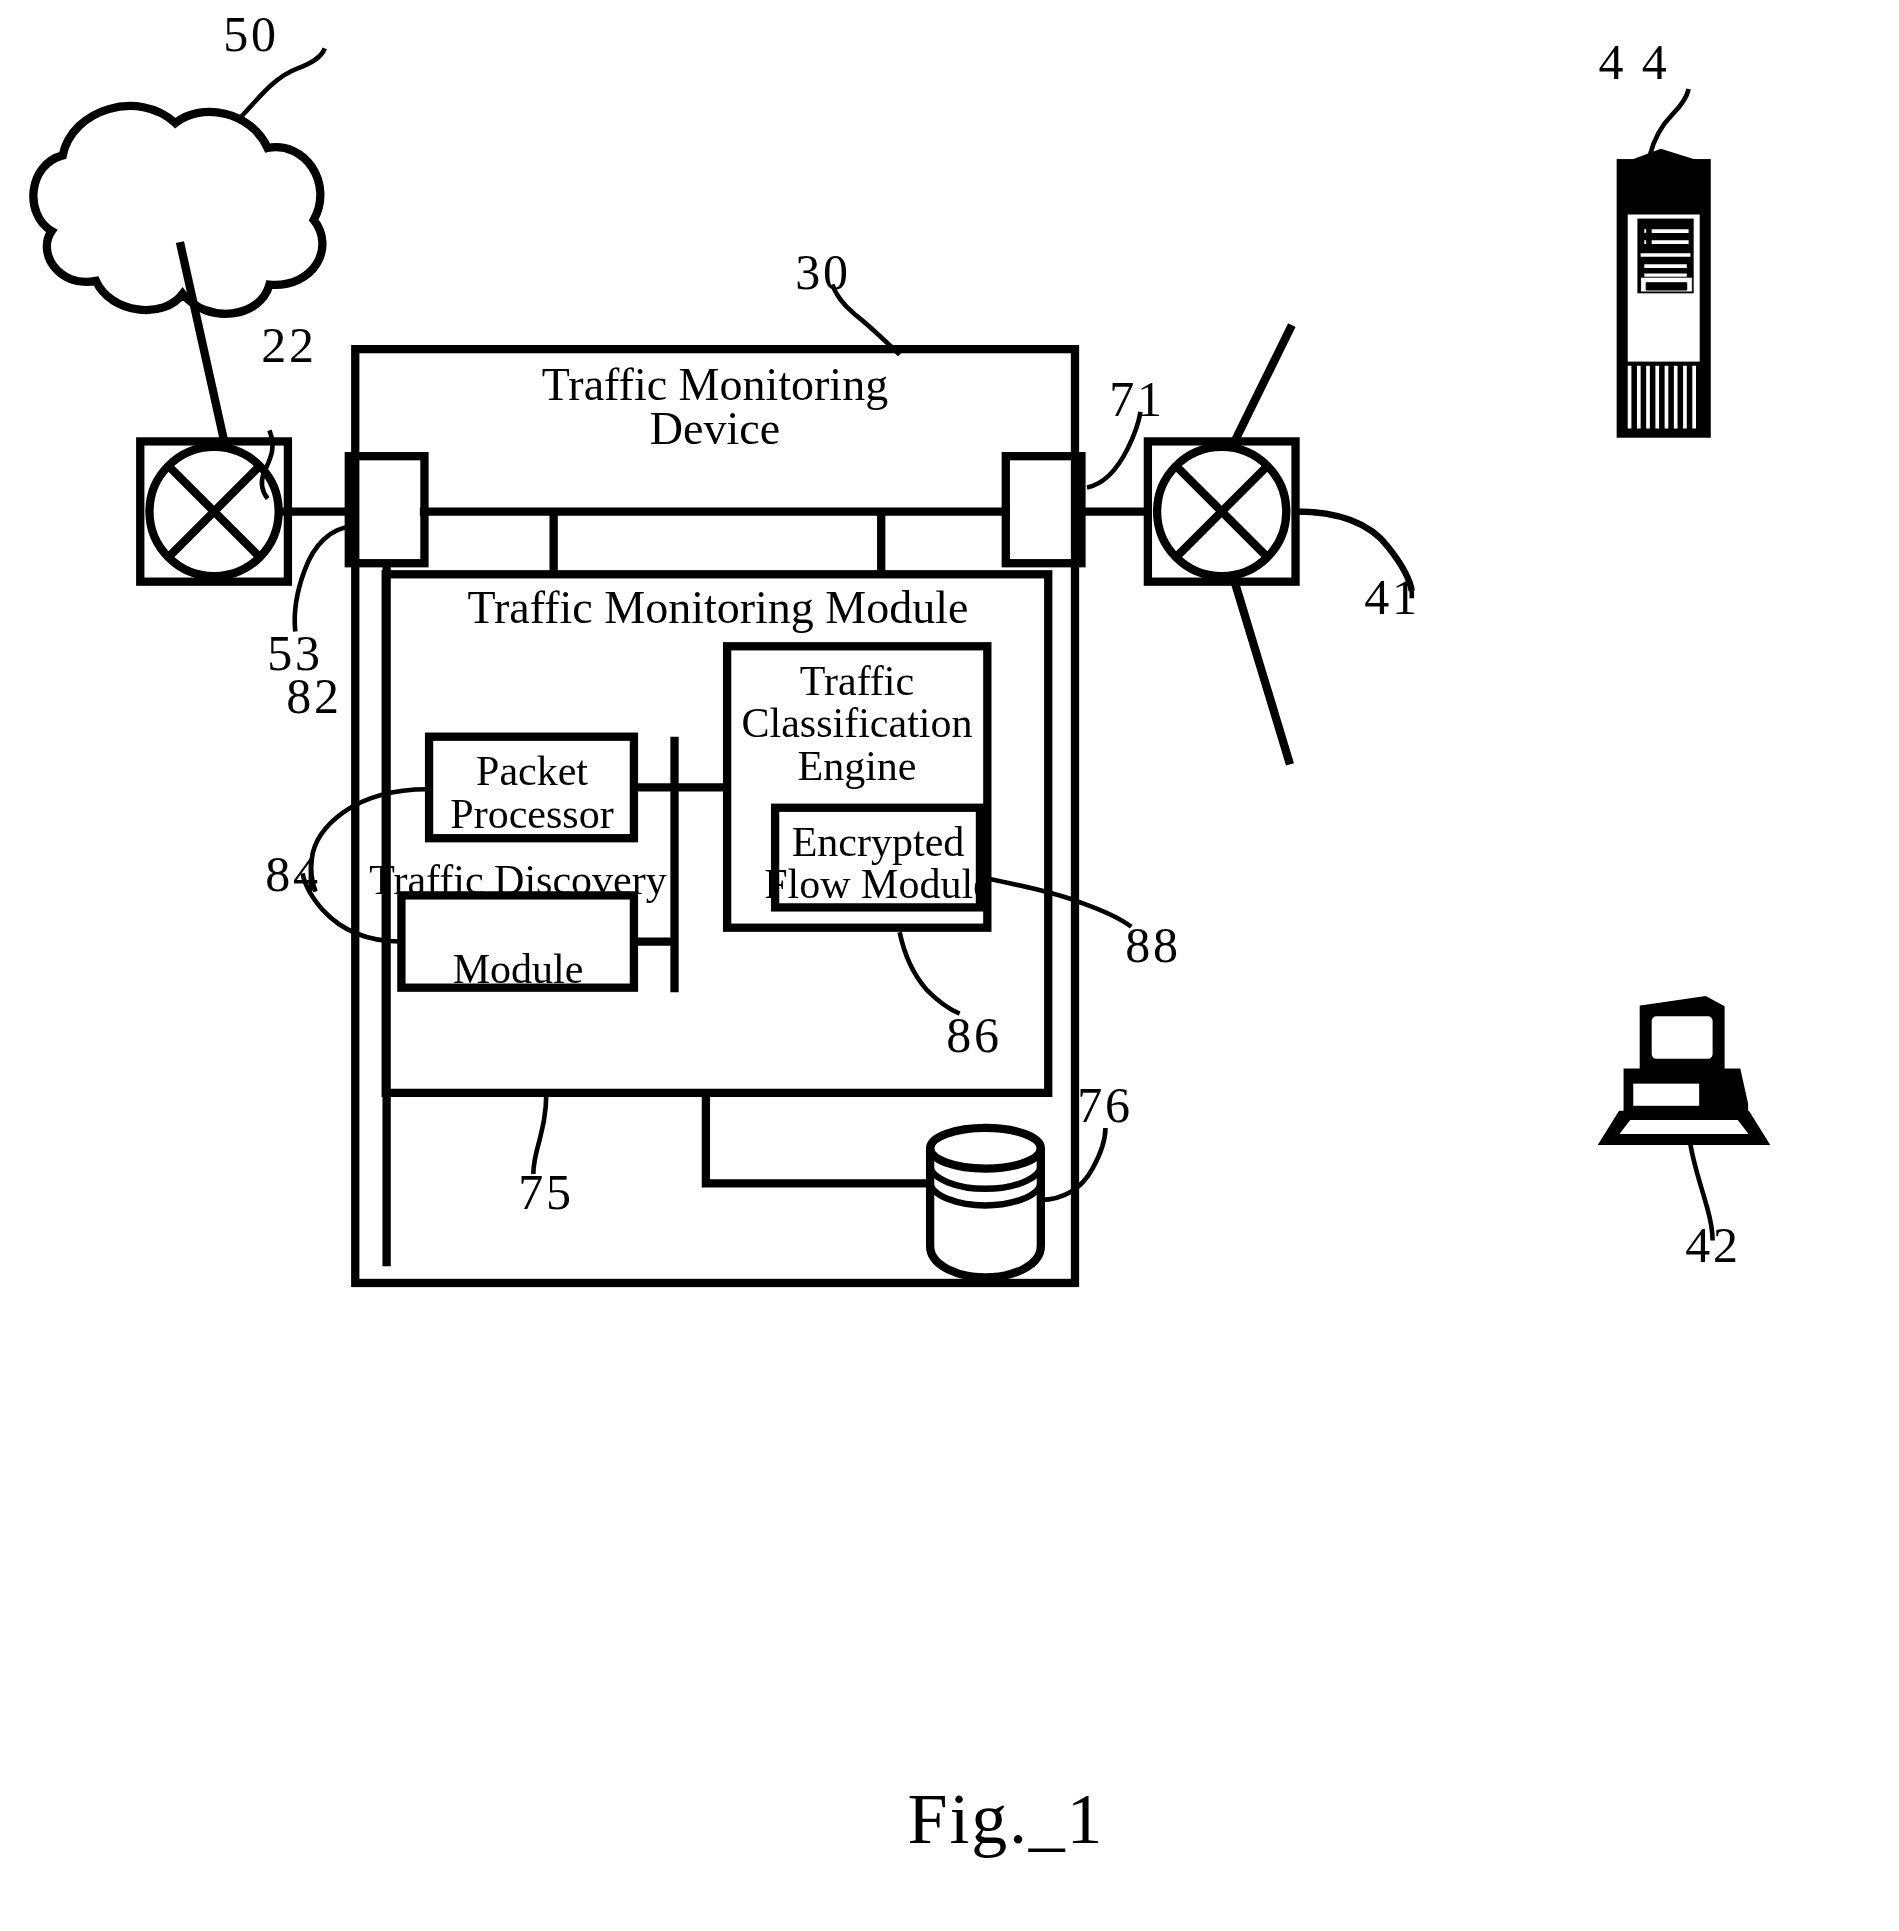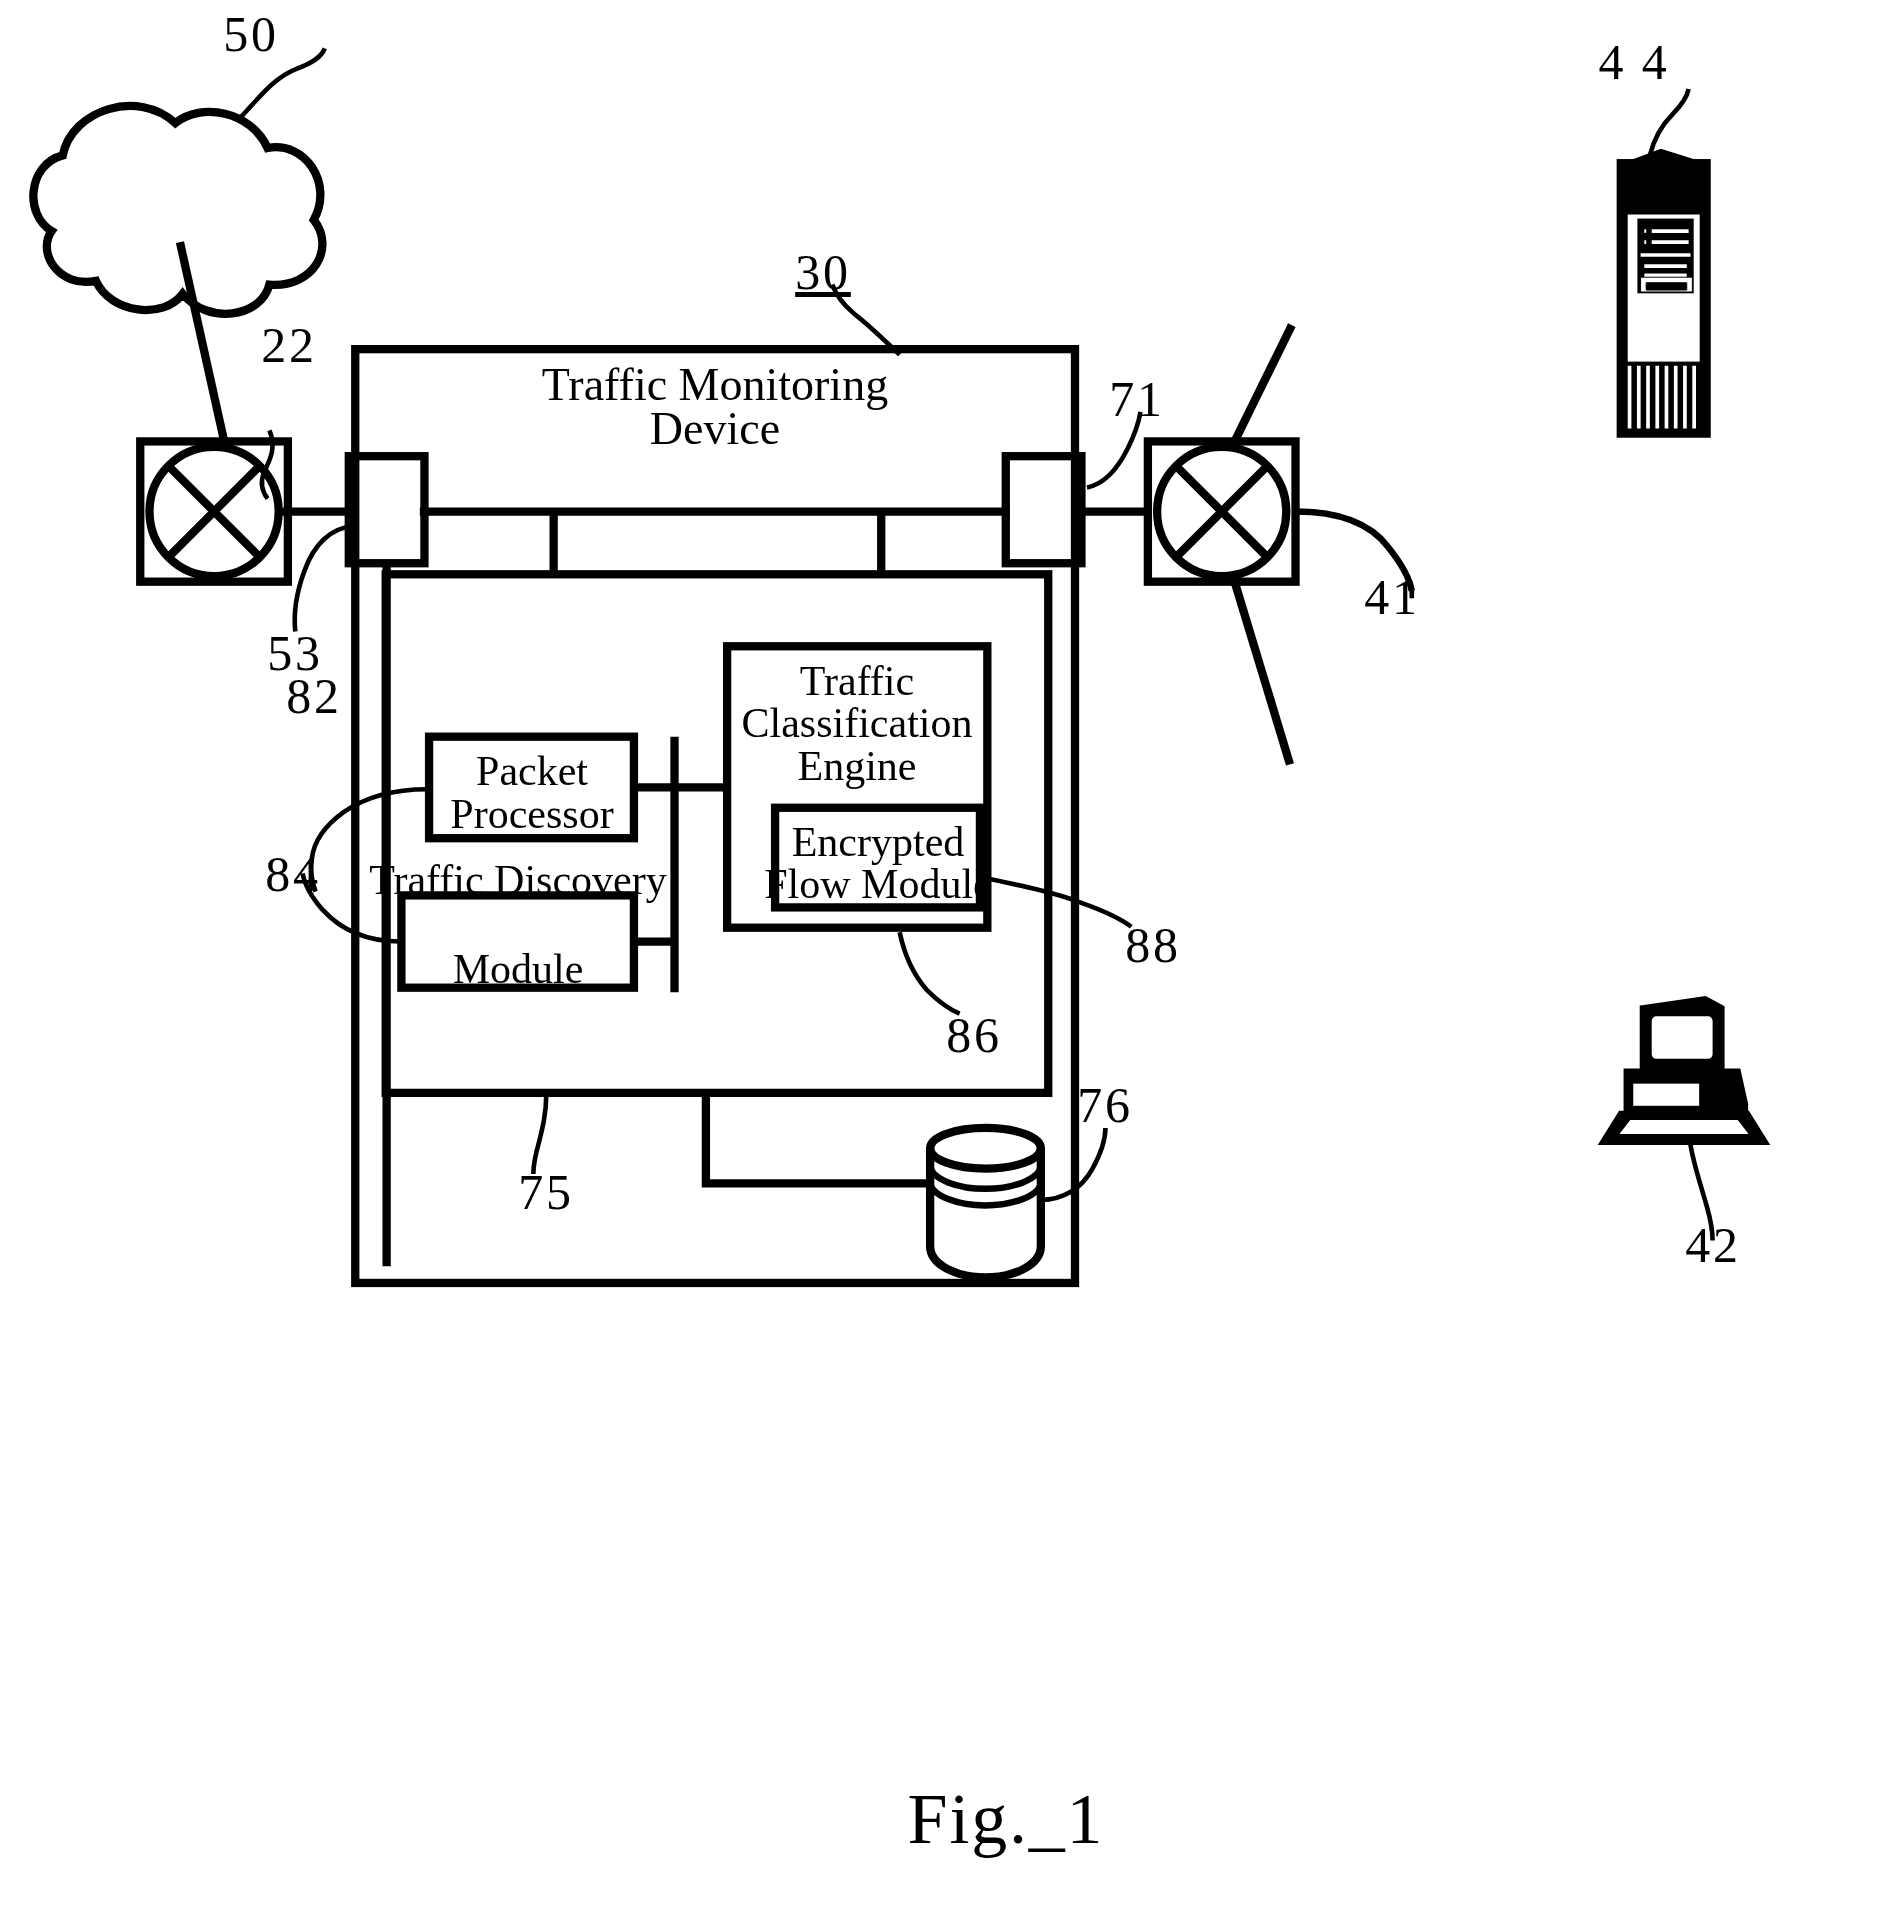--- a/index.html
+++ b/index.html
@@ -198,39 +198,40 @@
       <path d="M 1832 1240 C 1836 1264, 1844 1286, 1850 1308 C 1854 1322, 1856 1334, 1856 1344" stroke-width="5"></path>
 
       <path d="M 1530 640 L 1530 648" stroke-width="5"></path>
 
     </g>
   </svg>
 
   <div class="txt big-label center-x" style="left:715px; top:360px;">Traffic Monitoring</div>
   <div class="txt big-label center-x" style="left:715px; top:404px;">Device</div>
 
+  <div class="txt big-label center-x" style="left:718px; top:583px;">Traffic Monitoring Module</div>
 
   <div class="txt box-label center-x" style="left:532px; top:749px;">Packet</div>
   <div class="txt box-label center-x" style="left:532px; top:792px;">Processor</div>
 
   <div class="txt box-label center-x" style="left:518px; top:858px;">Traffic Discovery</div>
   <div class="txt box-label center-x" style="left:518px; top:947px;">Module</div>
 
   <div class="txt box-label center-x" style="left:857px; top:659px;">Traffic</div>
   <div class="txt box-label center-x" style="left:857px; top:701px;">Classification</div>
   <div class="txt box-label center-x" style="left:857px; top:744px;">Engine</div>
 
   <div class="txt box-label center-x" style="left:878px; top:820px;">Encrypted</div>
   <div class="txt box-label center-x" style="left:878px; top:862px;">Flow Module</div>
 
   <div class="txt ref-num center-x" style="left:251px; top:7.4px;">50</div>
 
   <div class="txt ref-num center-x" style="left:289px; top:318px;">22</div>
 
-  <div class="txt ref-num center-x" style="left:823px; top:245px;text-decoration:underline;">30</div>
+  <div class="txt ref-num center-x" style="left:823px; top:245px;">30</div>
 
   <div class="txt ref-num center-x" style="left:1137px; top:372px;">71</div>
 
   <div class="txt ref-num center-x" style="left:295px; top:626px;">53</div>
 
   <div class="txt ref-num center-x" style="left:314px; top:669px;">82</div>
 
   <div class="txt ref-num center-x" style="left:293px; top:847px;">84</div>
 
   <div class="txt ref-num center-x" style="left:974px; top:1008px;">86</div>

